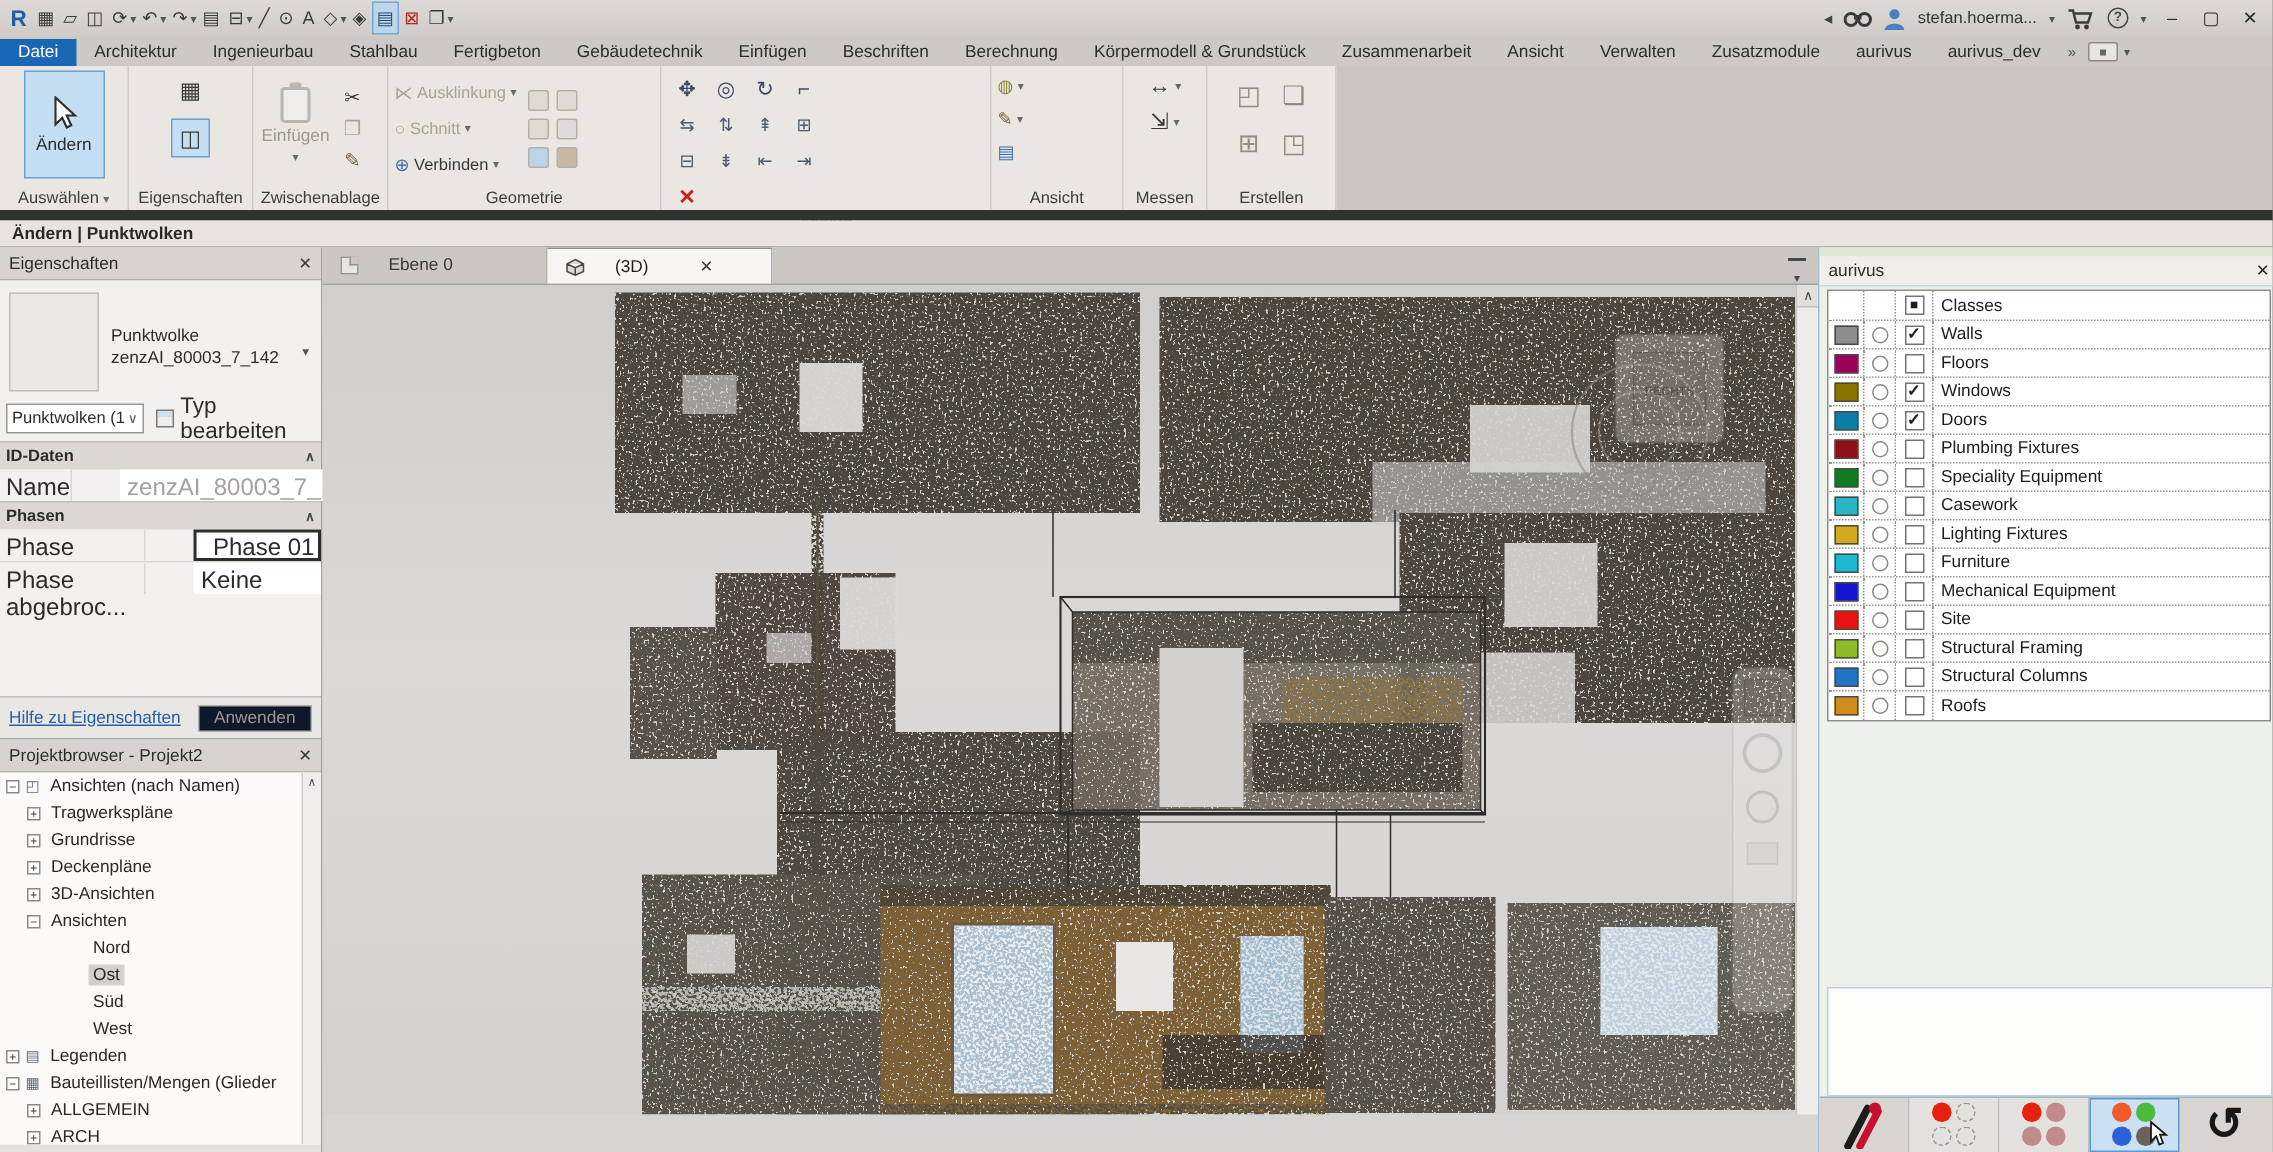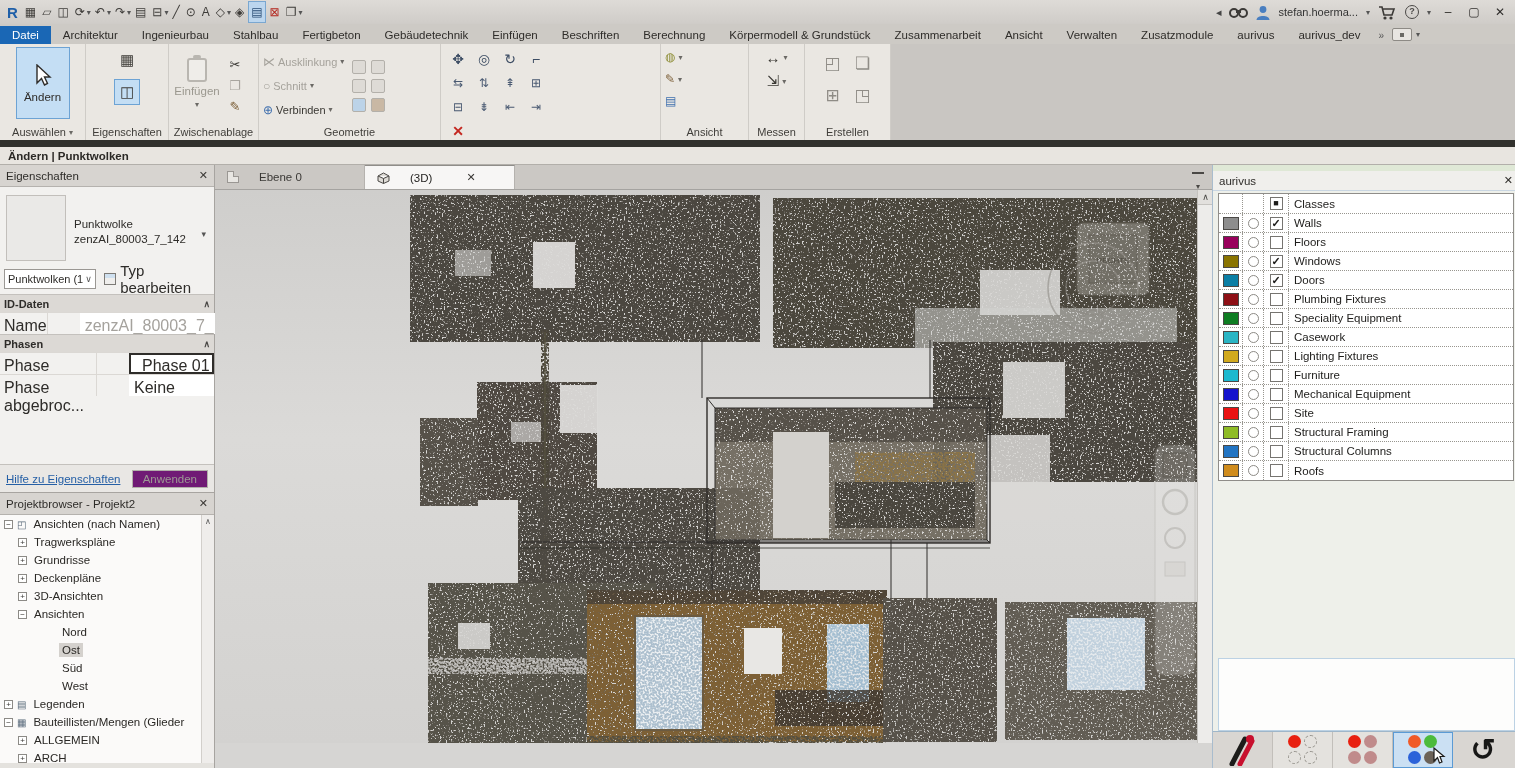--- a/index.html
+++ b/index.html
@@ -90,21 +90,21 @@
           font-size:11px; font-weight:bold; color:#2e2c29; padding:0 4px; }
   .sect .ch { margin-left:auto; font-size:9px; color:#4a4846; }
   .prow { display:flex; height:22px; border-top:1px solid #dbd8d4; font-size:16px;gap:32px; }
   .prow .pl { width:97px; padding:4px 0 0 4px; color:#2e2c29; background:#f2f1ef; border-right:1px solid #dbd8d4; }
   .prow .pv { flex:1; background:#fff; padding:4px 0 0 5px; color:#2e2c29; }
   .prow .pv.muted { color:#a5a29d; }
   .prow .pv.sel { border:2px solid #2f2d2a; padding-top:2px;padding-left:11px; }
   .prop-fill { height:68px; background:#f2f1ef; }
   .prop-foot { height:28px; background:#e9e7e4; border-top:1px solid #c4c1bd; display:flex; align-items:center; padding:0 6px; }
   .hlink { font-size:11.5px; color:#2660a6; text-decoration:underline; }
-  .applybtn { margin-left:auto; font-size:11.5px; color:#9a9archive; color:#9c9994; background:#701a75;
+  .applybtn { margin-left:auto; font-size:11.5px; color:#9a9archive; color:#9c9994; background:#0f172a;
               border:1px solid #b2afaa; padding:2px 10px; }
 
   
   .pb-body { background:#fbfaf9; height:248px; position:relative; font-size:11.5px; color:#2a2825; overflow:hidden; }
   .ti { height:18px; display:flex; align-items:center; gap:4px; padding-left:4px; white-space:nowrap; }
   .ti .exp { width:9px; height:9px; border:1px solid #8c8a86; background:#fff; font-size:8px; line-height:7px;
              text-align:center; color:#3a3835; flex:none; }
   .ti .exp.none { border:none; background:transparent; }
   .ti .nico { font-size:10px; color:#5b6b7c; }
   .ti .tlabel { padding:1px 3px; }

